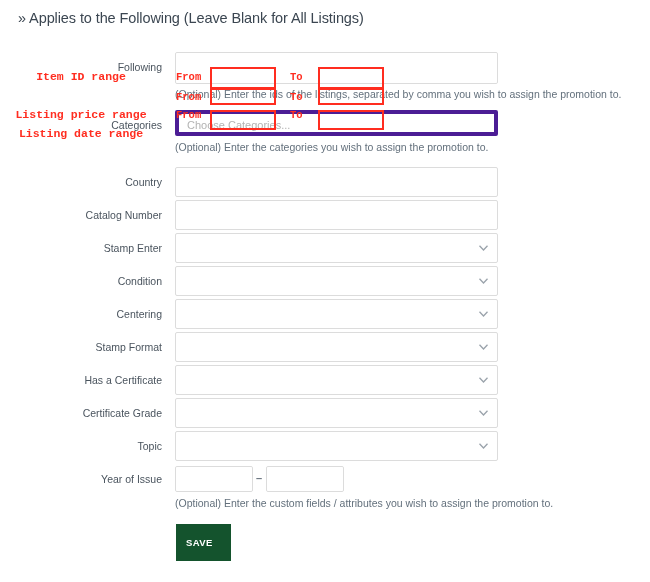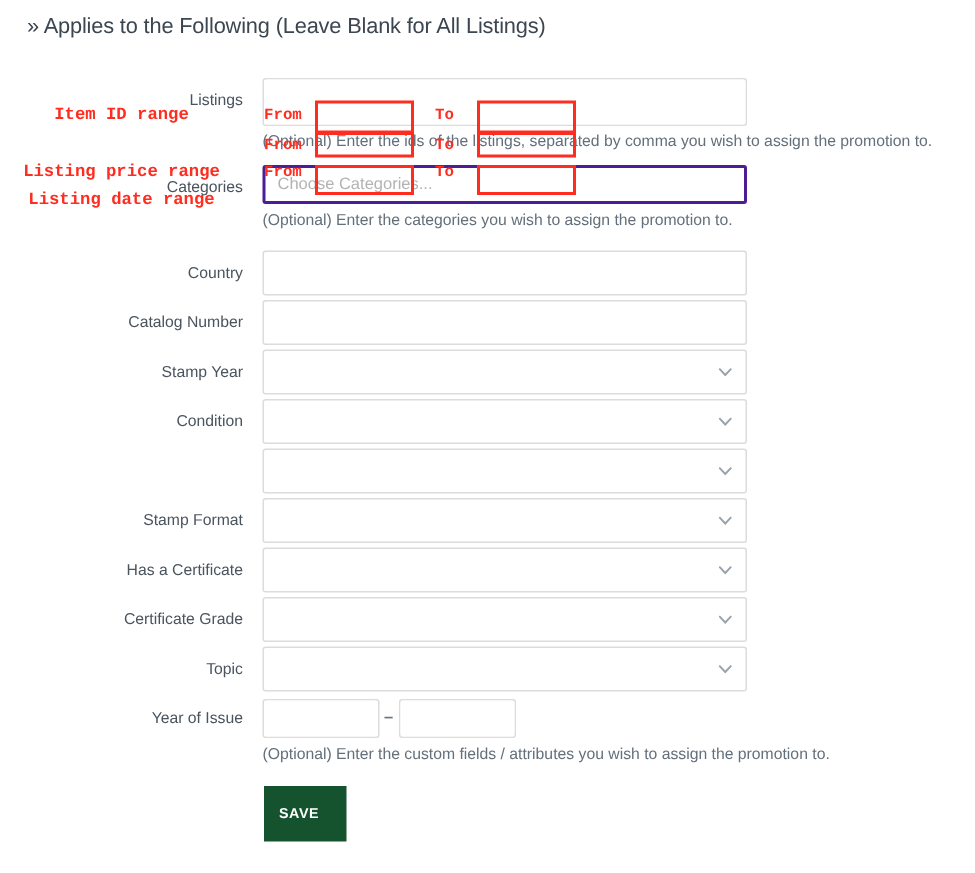--- a/index.html
+++ b/index.html
@@ -102,21 +102,21 @@
     border: 1px solid #dcdcdc;
     background: #fff;
     border-radius: 2px;
   }
   .categories-box {
     position: absolute;
     left: 175px;
     top: 110px;
     width: 323px;
     height: 26px;
-    border: 2px solid #4c1d95;
+    border: 4px solid #4c1d95;
     background: #fff;
     border-radius: 2px;
   }
   .categories-placeholder {
     position: absolute;
     left: 8px;
     top: 5px;
     font-size: 11px;
     color: #b3b3b3;
     white-space: nowrap;
@@ -187,21 +187,21 @@
   }
 </style>
 </head>
 <body>
 
 <div id="page">
 
   <div class="section-header">» Applies to the Following (Leave Blank for All Listings)</div>
 
   <div class="form-row" style="top:52px;">
-    <div class="form-label">Listings</div>
+    <div class="form-label">Following</div>
   </div>
   <div class="listings-box">
     <input class="field" style="width: 100%; height: 100%; border: none;" placeholder="">
   </div>
   <div class="helper" style="top:88px;">(Optional) Enter the ids of the listings, separated by comma you wish to assign the promotion to.</div>
 
   <div class="form-row" style="top:110px;">
     <div class="form-label">Categories</div>
   </div>
   <div class="categories-box">
@@ -217,21 +217,21 @@
   </div>
 
   <div class="form-row" style="top:200px;">
     <div class="form-label">Catalog Number</div>
     <div class="field-wrap">
       <input class="field" placeholder="" style="">
     </div>
   </div>
 
   <div class="form-row" style="top:233px;">
-    <div class="form-label">Stamp Year</div>
+    <div class="form-label">Stamp Enter</div>
     <div class="field-wrap">
       <div class="select-field">
         <span class="chevron">
           <svg width="9" height="6" viewBox="0 0 9 6">
               <path d="M0.5 0.8 L4.5 5 L8.5 0.8" fill="none" stroke="#9aa3ab" stroke-width="1.3"></path>
             </svg>
         </span>
       </div>
     </div>
   </div>
@@ -243,20 +243,21 @@
         <span class="chevron">
           <svg width="9" height="6" viewBox="0 0 9 6">
               <path d="M0.5 0.8 L4.5 5 L8.5 0.8" fill="none" stroke="#9aa3ab" stroke-width="1.3"></path>
             </svg>
         </span>
       </div>
     </div>
   </div>
 
   <div class="form-row" style="top:299px;">
+    <div class="form-label">Centering</div>
     <div class="field-wrap">
       <div class="select-field">
         <span class="chevron">
           <svg width="9" height="6" viewBox="0 0 9 6">
               <path d="M0.5 0.8 L4.5 5 L8.5 0.8" fill="none" stroke="#9aa3ab" stroke-width="1.3"></path>
             </svg>
         </span>
       </div>
     </div>
   </div>

